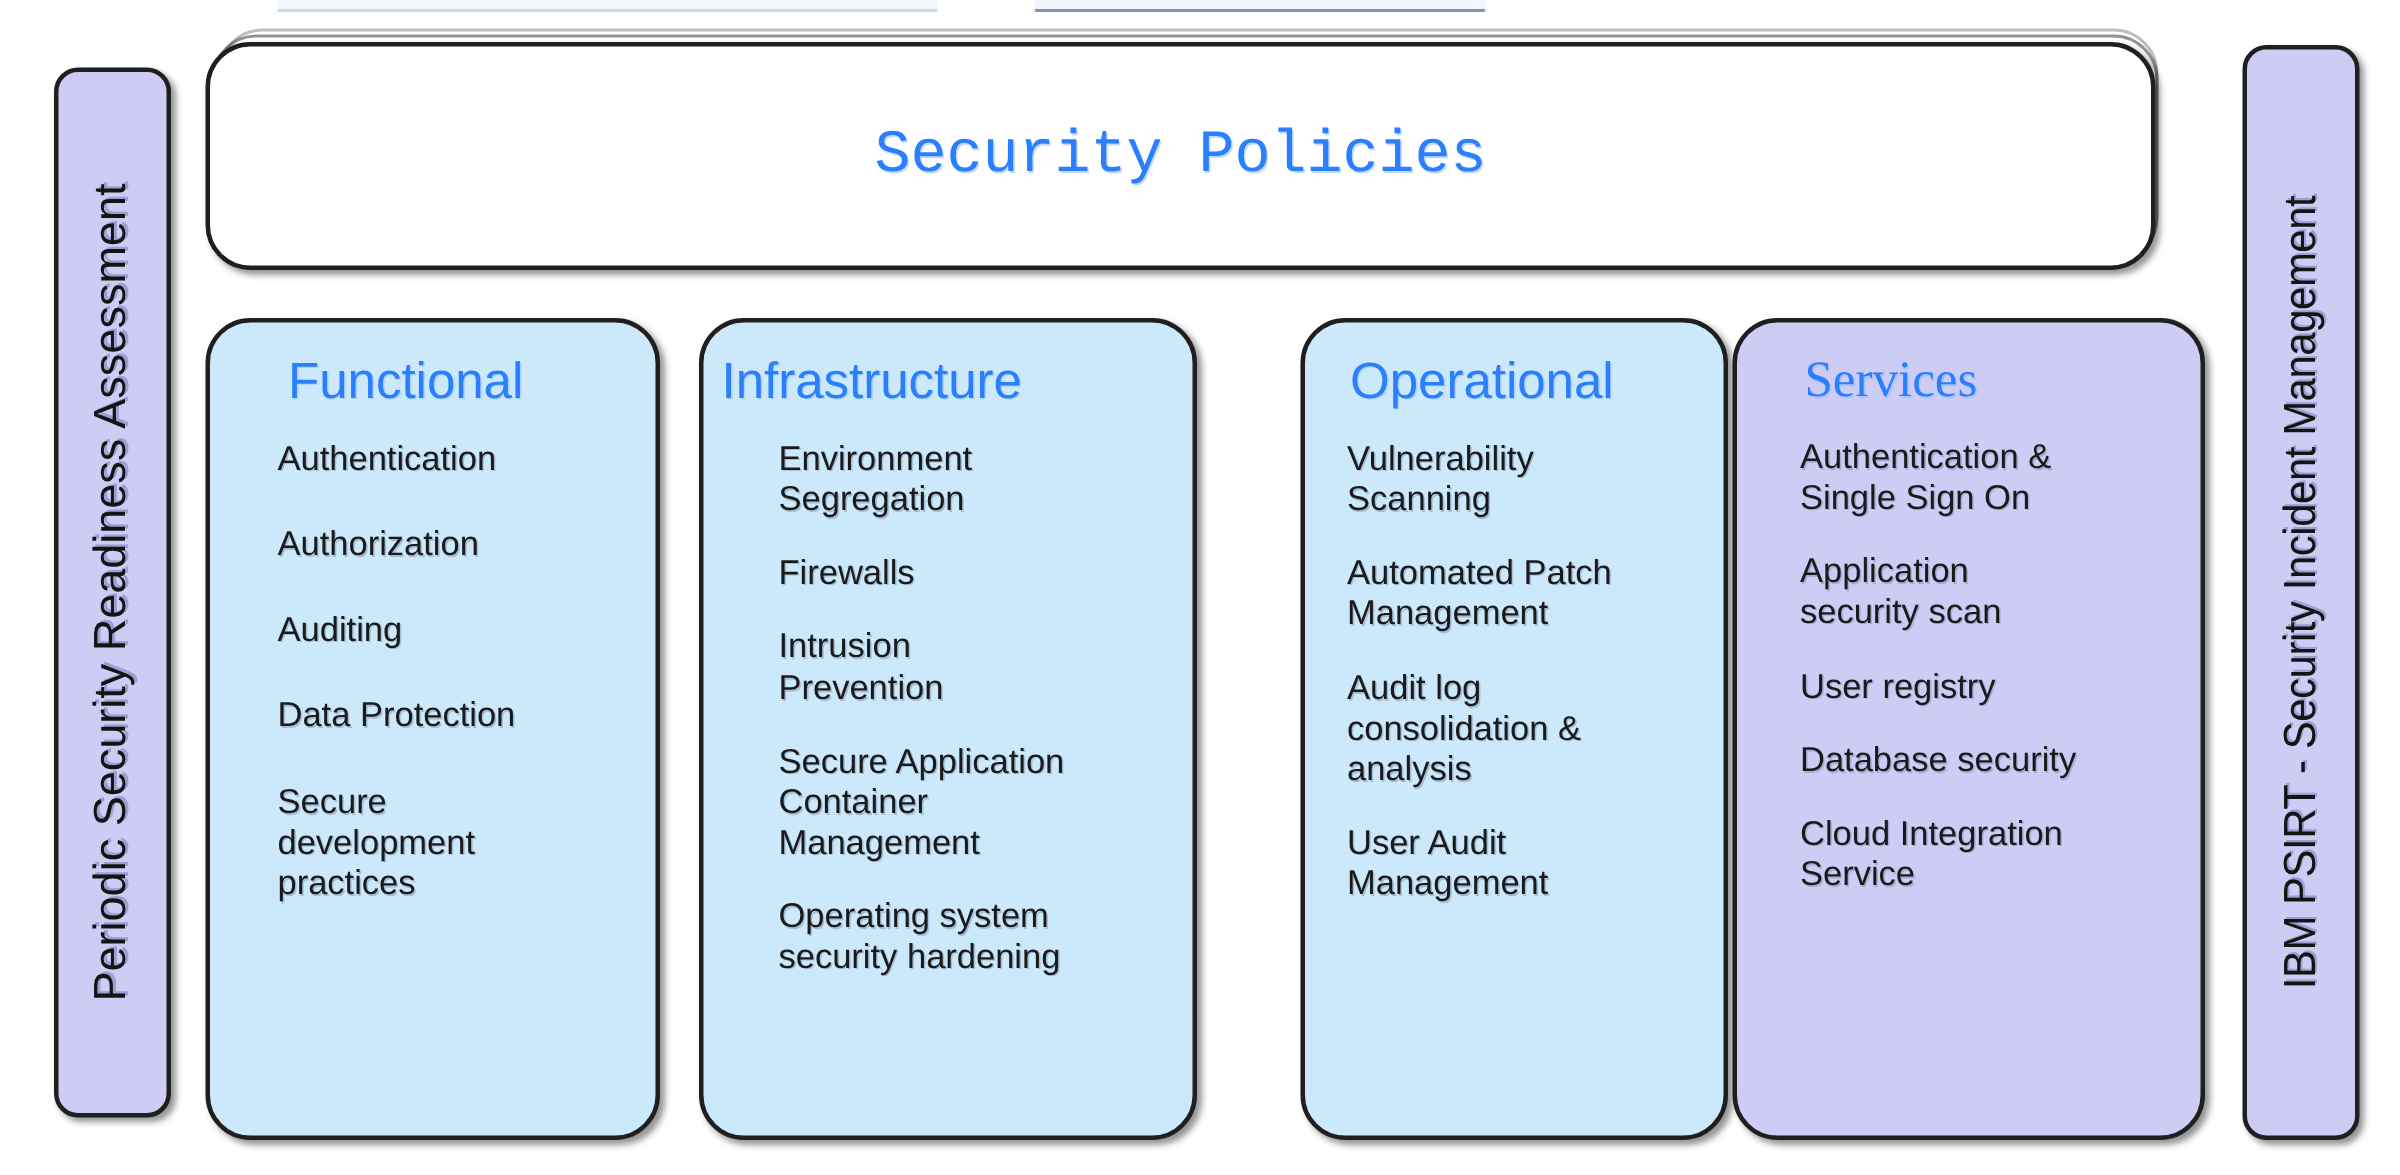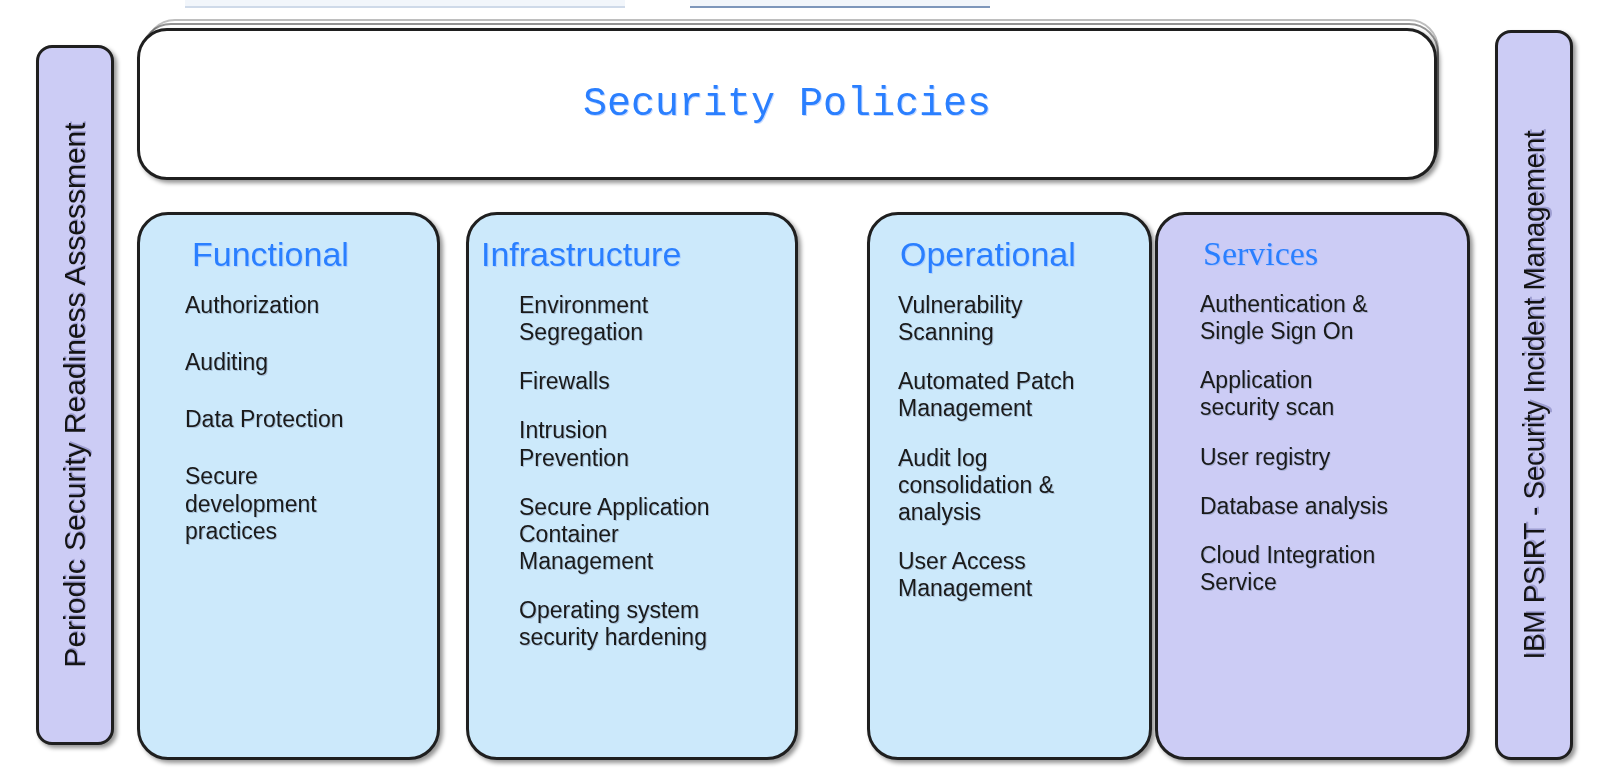--- a/index.html
+++ b/index.html
@@ -91,21 +91,21 @@
     text-shadow: 1px 1px 0 rgba(140,180,255,0.5);
   }
 
   
   .column {
     top: 212px;
     height: 548px;
     border-radius: 30px;
     padding: 14px 0 0 0;
   }
-  .column.blue   { background: #cce9fb; border-radius: 31px; }
+  .column.blue   { background: #cce9fb; }
   .column.purple { background: #ccccf5; }
 
   .col-title {
     font-size: 34px;
     color: #2a7fff;
     text-shadow: 1px 1px 0 rgba(140,180,255,0.45);
     margin: 6px 0 18px 0;
     padding-left: 48px;
   }
   .col-list {
@@ -153,20 +153,21 @@
 
   <div class="banner-ghost g2"></div>
   <div class="banner-ghost g1"></div>
   <div class="panel" id="policies-banner">
     <span id="policies-title">Security Policies</span>
   </div>
 
   <div class="panel column blue" id="col-functional">
     <div class="col-title">Functional</div>
     <div class="col-list">
+      <div class="col-item">Authentication</div>
       <div class="col-item">Authorization</div>
       <div class="col-item">Auditing</div>
       <div class="col-item">Data Protection</div>
       <div class="col-item">Secure
 development
 practices</div>
     </div>
   </div>
 
   <div class="panel column blue" id="col-infrastructure">
@@ -188,34 +189,34 @@
   <div class="panel column blue" id="col-operational">
     <div class="col-title">Operational</div>
     <div class="col-list">
       <div class="col-item">Vulnerability
 Scanning</div>
       <div class="col-item">Automated Patch
 Management</div>
       <div class="col-item">Audit log
 consolidation &amp;
 analysis</div>
-      <div class="col-item">User Access
+      <div class="col-item">User Audit
 Management</div>
     </div>
   </div>
 
   <div class="panel column purple" id="col-services">
     <div class="col-title">Services</div>
     <div class="col-list">
       <div class="col-item">Authentication &amp;
 Single Sign On</div>
       <div class="col-item">Application
 security scan</div>
       <div class="col-item">User registry</div>
-      <div class="col-item">Database analysis</div>
+      <div class="col-item">Database security</div>
       <div class="col-item">Cloud Integration
 Service</div>
     </div>
   </div>
 
   <div class="panel side-panel" id="right-panel">
     <span class="side-label condensed">IBM PSIRT - Security Incident Management</span>
   </div>
 
 </div>

